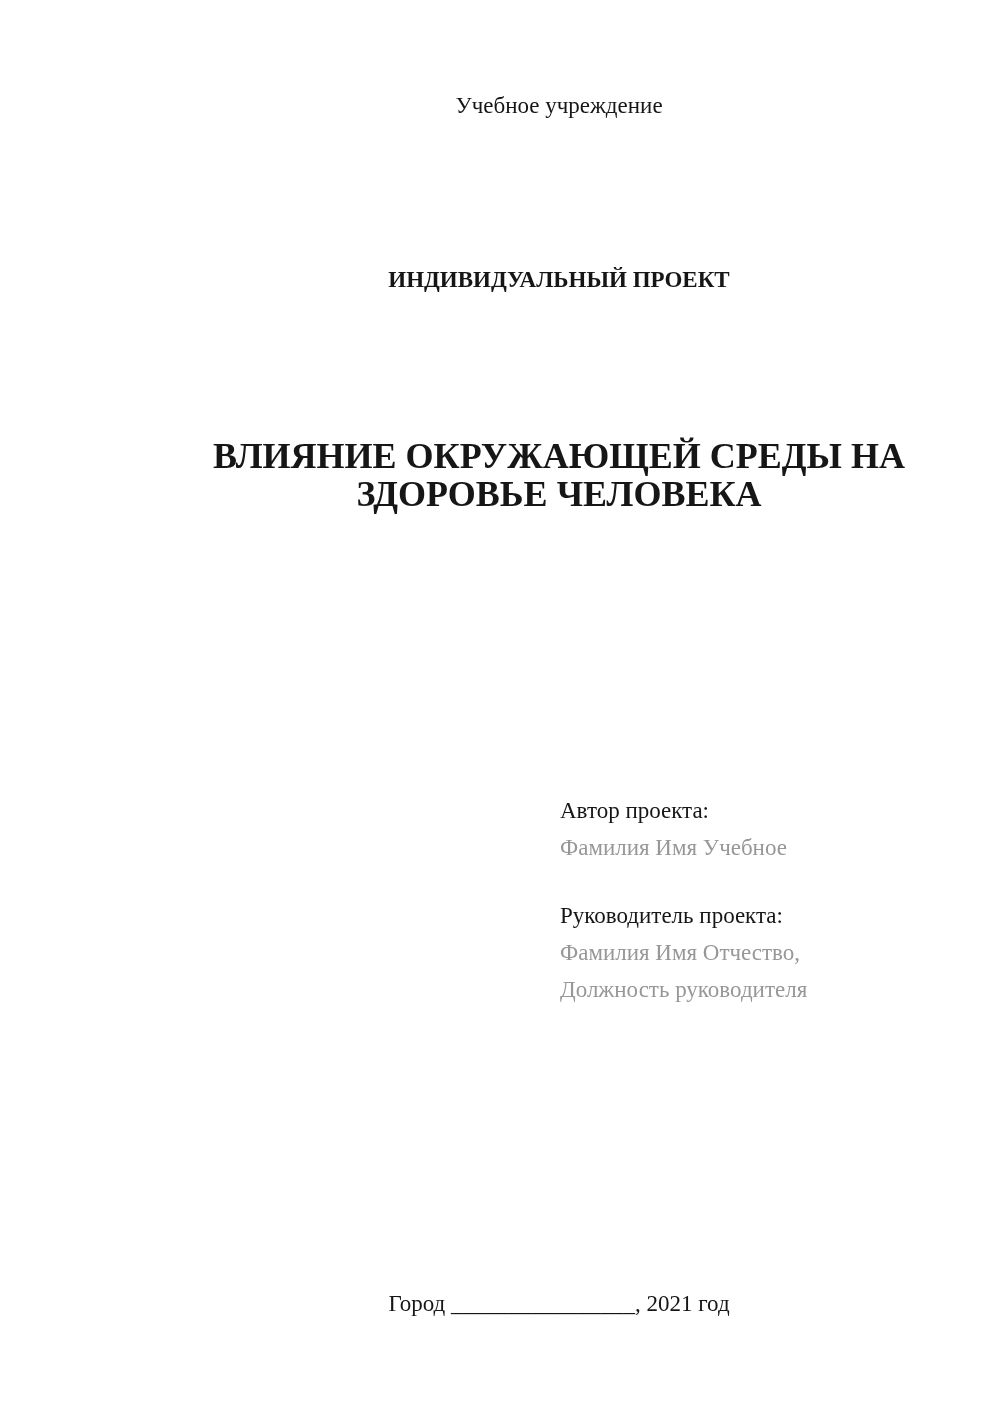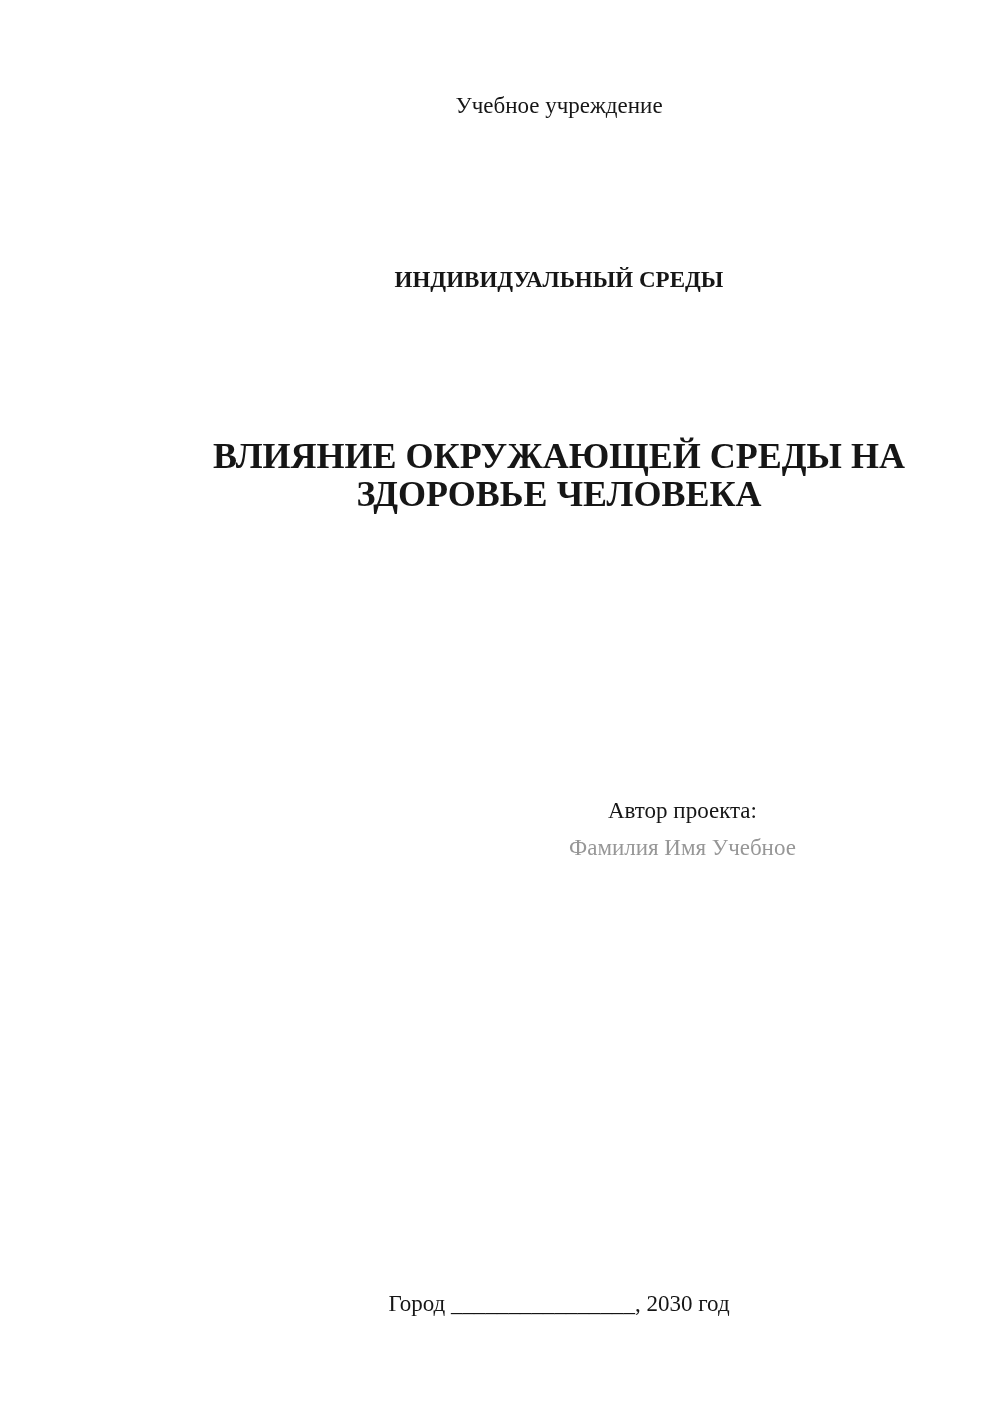--- a/index.html
+++ b/index.html
@@ -45,24 +45,23 @@
     font-size:36px;
     line-height:38px;
     font-weight:bold;
     letter-spacing:0;
     text-align:center;
   }
   .credits{
     position:absolute;
     left:537px;
     top:792px;
-    text-align:center;
+    text-align:left;
     font-size:23px;
     line-height:37px;
-    margin-left:9px;
   }
   .credit-group + .credit-group{
     margin-top:31px;
   }
   .label{
     color:var(--text-color);
   }
   .placeholder{
     color:var(--placeholder-gray);
   }
@@ -72,26 +71,31 @@
     line-height:28px;
   }
 </style>
 </head>
 <body>
 
 <div class="page">
 
   <div class="col institution">Учебное учреждение</div>
 
-  <div class="col doc-type">ИНДИВИДУАЛЬНЫЙ СРЕДЫ</div>
+  <div class="col doc-type">ИНДИВИДУАЛЬНЫЙ ПРОЕКТ</div>
 
   <h1 class="col title">ВЛИЯНИЕ ОКРУЖАЮЩЕЙ СРЕДЫ НА ЗДОРОВЬЕ ЧЕЛОВЕКА</h1>
 
   <div class="credits">
     <div class="credit-group">
       <div class="label">Автор проекта:</div>
       <div class="placeholder">Фамилия Имя Учебное</div>
     </div>
+    <div class="credit-group">
+      <div class="label">Руководитель проекта:</div>
+      <div class="placeholder">Фамилия Имя Отчество,</div>
+      <div class="placeholder">Должность руководителя</div>
+    </div>
   </div>
 
-  <div class="col footer">Город ________________, 2030 год</div>
+  <div class="col footer">Город ________________, 2021 год</div>
 
 </div>
 
 </body></html>

